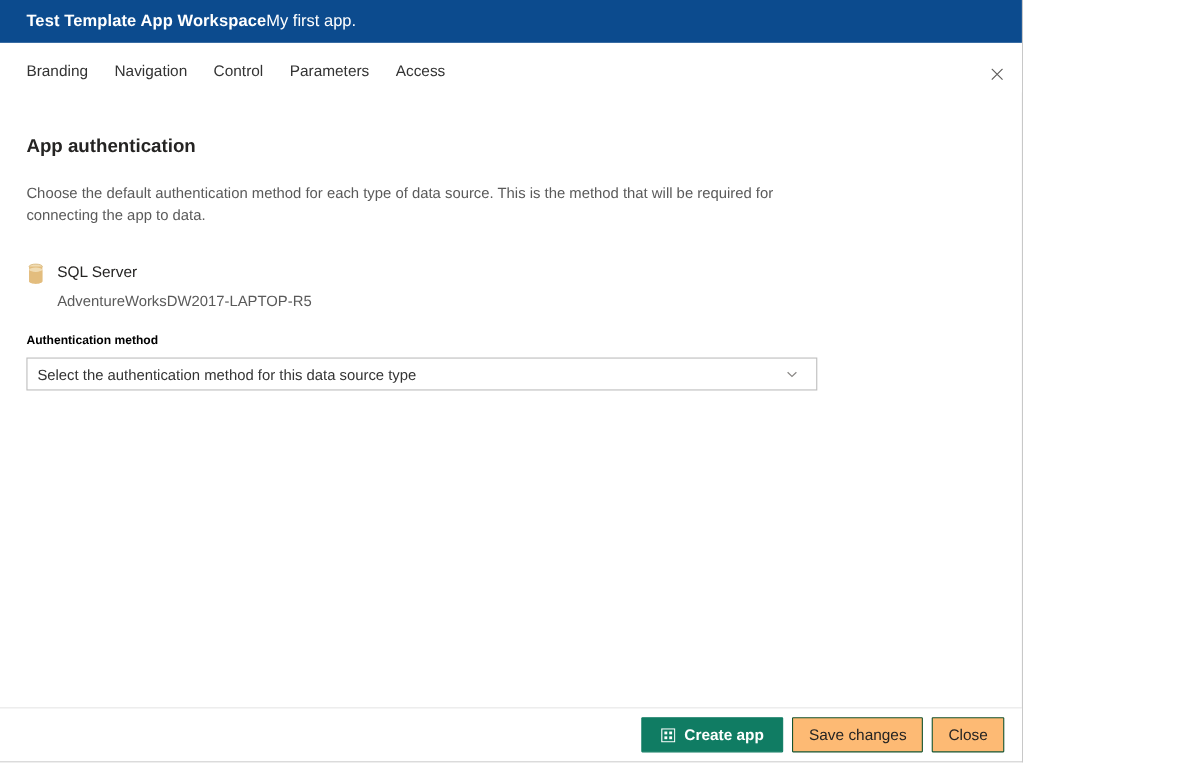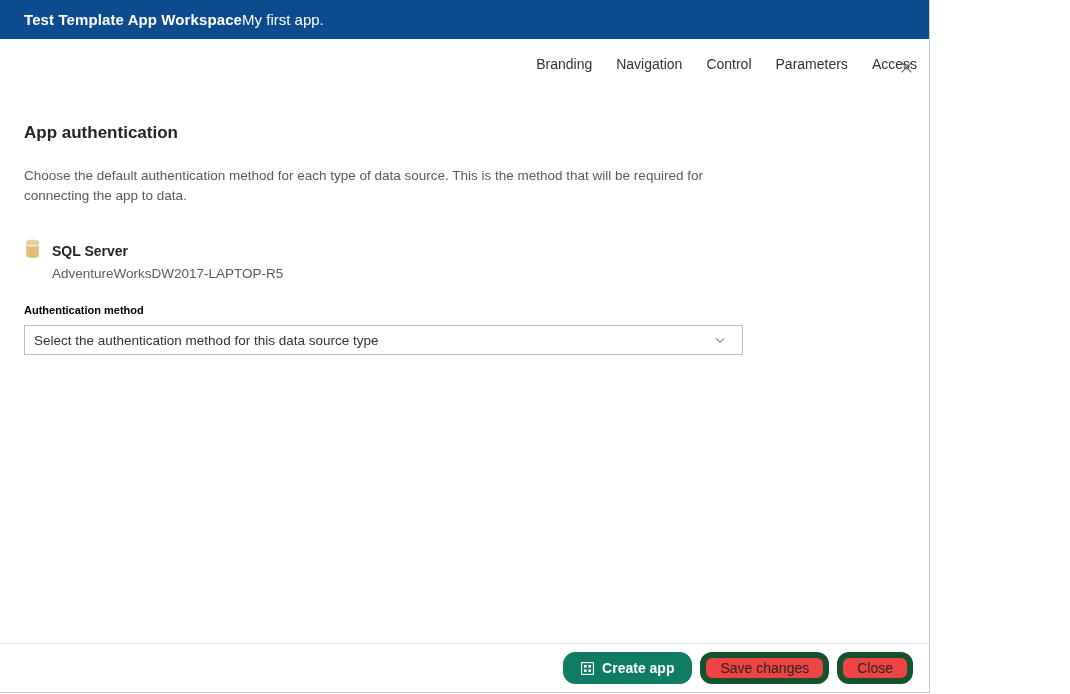--- a/index.html
+++ b/index.html
@@ -52,21 +52,20 @@
 
   
   .tabstrip {
     position: relative;
     height: 45px;
     flex: 0 0 auto;
     display: flex;
     align-items: flex-start;
     padding-left: 24px;
     background: #ffffff;
-    justify-content: flex-end;
   }
   .tab {
     position: relative;
     font-size: 14px;
     color: #333333;
     padding: 17px 12px 0 12px;
     height: 45px;
     box-sizing: border-box;
     cursor: pointer;
     white-space: nowrap;
@@ -118,23 +117,22 @@
     font-size: 13.5px;
     color: #5a5a5a;
     line-height: 20px;
     margin: 0;
     padding-top: 23px;
     max-width: 715px;
   }
 
   .ds-row {
     display: flex;
-    align-items: flex-end;
+    align-items: flex-start;
     padding-top: 33px;
-    font-weight: bold;
   }
   .db-icon {
     width: 17px;
     height: 20px;
     margin-right: 11px;
     flex: 0 0 auto;
     display: block;
   }
   .ds-name {
     font-size: 14px;
@@ -187,21 +185,21 @@
     border-top: 1px solid #e6e6e6;
     display: flex;
     align-items: center;
     justify-content: flex-end;
     padding-right: 16px;
     gap: 8px;
     background: #ffffff;
   }
   .btn {
     height: 32px;
-    border-radius: 12px;
+    border-radius: 1px;
     font-size: 14px;
     display: inline-flex;
     align-items: center;
     justify-content: center;
     box-sizing: border-box;
     cursor: pointer;
     padding: 0 14px;
     white-space: nowrap;
   }
   .btn-primary {
@@ -211,23 +209,23 @@
     font-weight: bold;
     padding: 0 17px;
   }
   .btn-primary .app-grid-icon {
     width: 13px;
     height: 13px;
     margin-right: 8px;
     display: block;
   }
   .btn-secondary {
-    background: #ef4444;
+    background: #fdba74;
     color: #252423;
-    border: 6px solid #14532d;
+    border: 1px solid #14532d;
   }
 </style>
 </head>
 <body>
 
 <div class="dialog">
 
   <div class="titlebar">
     <span class="ws-name">Test Template App Workspace</span>
     <span class="app-name">My first app.</span>

